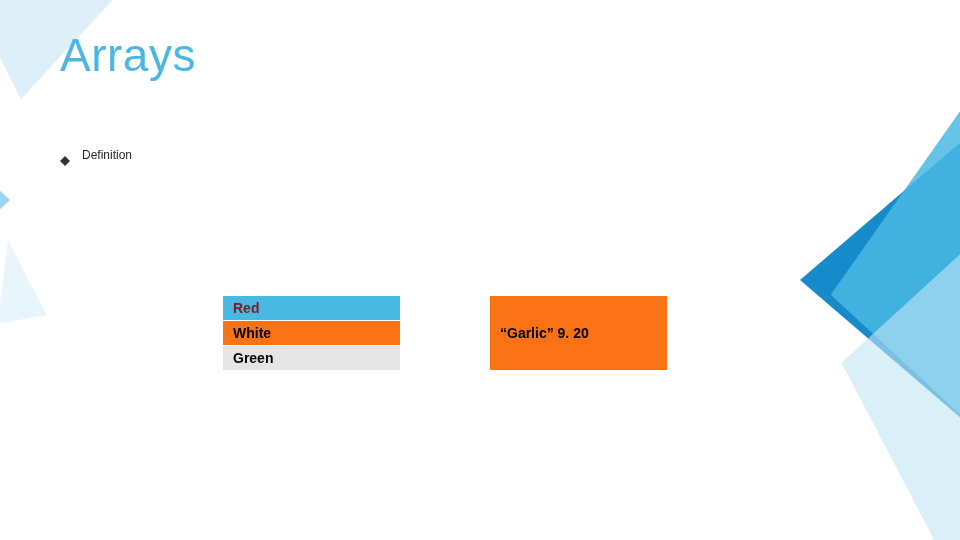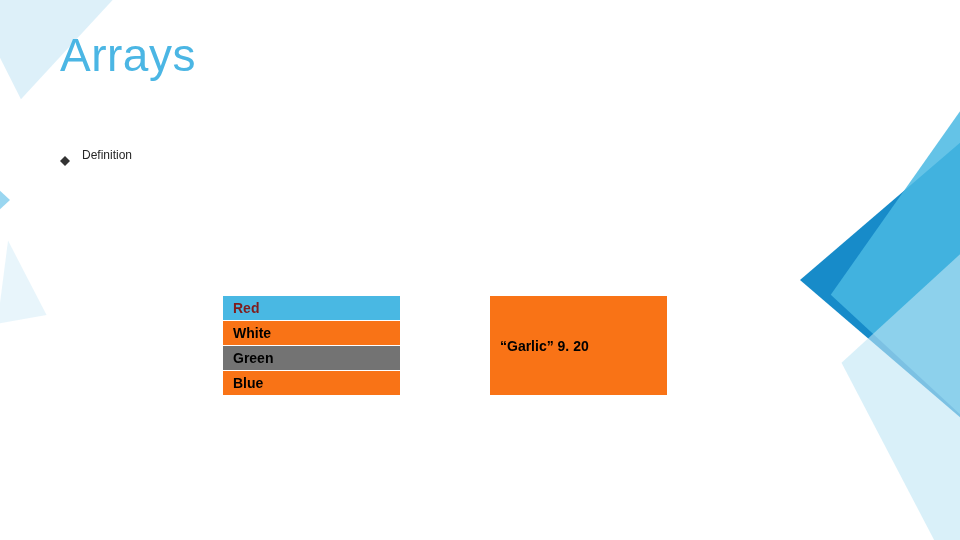--- a/index.html
+++ b/index.html
@@ -136,21 +136,21 @@
     font-size: 14px;
     font-weight: 600;
     width: 178px;
     box-sizing: border-box;
   }
   .mini-table tr.header td {
     background: #49b8e3;
     color: #7f1d1d;
   }
   .mini-table tr.odd td { background: #f97316; }
-  .mini-table tr.even td { background: #737373; }
+  .mini-table tr.even td { background: #e5e5e5; }
 </style>
 </head>
 <body>
 
 <div class="decor">
   <div class="tri tl1"></div>
   <div class="tri tl2"></div>
   <div class="tri tl3"></div>
   <div class="tri r1"></div>
   <div class="tri r2"></div>
@@ -171,23 +171,20 @@
     <tbody>
         <tr class="header">
           <td>Red</td>
         </tr>
     <tr class="odd">
           <td>White</td>
         </tr>
     <tr class="even">
           <td>Green</td>
         </tr>
-    <tr class="odd">
-          <td>Blue</td>
-        </tr>
   </tbody>
     </table>
   <table class="mini-table">
     <tbody>
     <tr class="odd">
           <td>“Garlic” 9. 20</td>
         </tr>
   </tbody>
     </table>
 </div>

